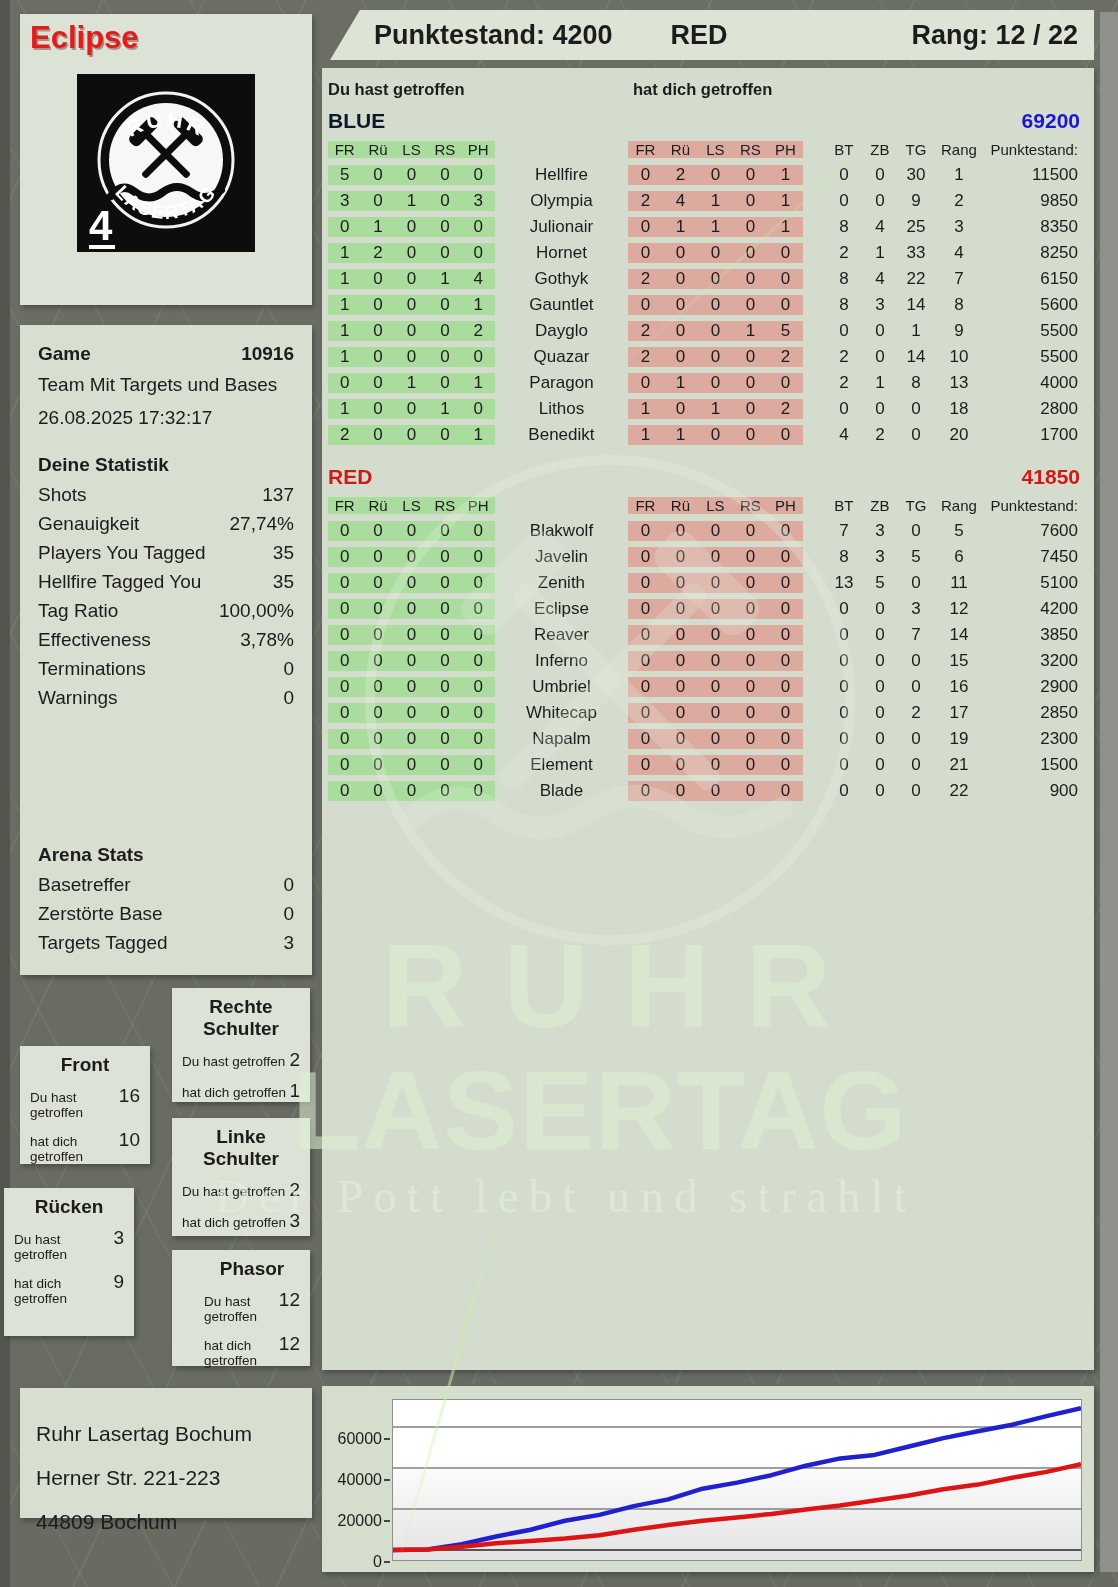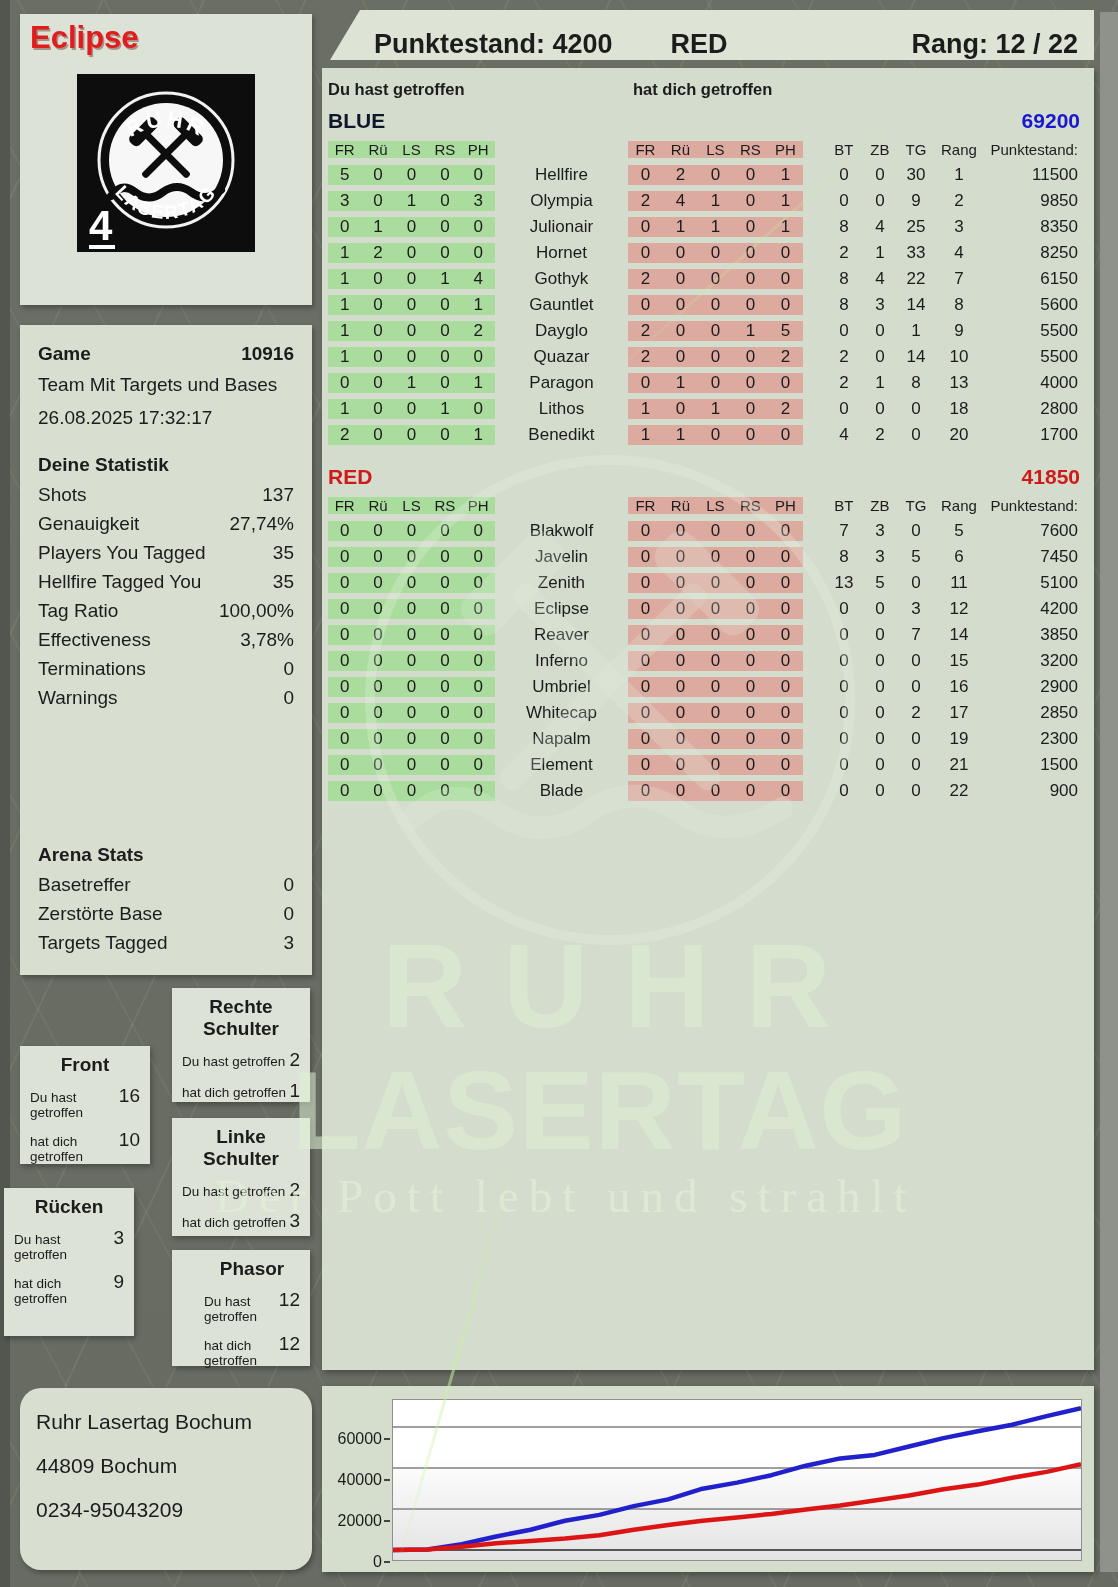--- a/index.html
+++ b/index.html
@@ -9,21 +9,21 @@
           repeating-linear-gradient(115deg, rgba(195,220,170,0.09) 0 2px, transparent 2px 92px),
           repeating-linear-gradient(62deg, rgba(195,220,170,0.07) 0 2px, transparent 2px 76px),
           linear-gradient(#6a6e65,#676b62);}
   .panel{position:absolute;background:#d8dfd1;box-shadow:2px 3px 5px rgba(0,0,0,0.28);}
   .strip-left{position:absolute;left:0;top:0;width:10px;height:1587px;background:#53564f;}
   .strip-right{position:absolute;left:1100px;top:12px;width:18px;height:1560px;background:#8f928b;}
 
   
   #hdr{left:330px;top:10px;width:764px;height:50px;background:#dde4d6;
        clip-path:polygon(30px 0,100% 0,100% 100%,0 100%);
-       display:flex;align-items:flex-end;font-size:27px;font-weight:700;}
+       display:flex;align-items:center;font-size:27px;font-weight:700;}
   #hdr .h1{margin-left:44px;} #hdr .h2{margin-left:58px;} #hdr .h3{margin-left:auto;margin-right:16px;}
   #eclipse-box{left:20px;top:14px;width:292px;height:291px;background:#dce2d5;}
   #player-title{position:absolute;left:10px;top:6px;font-size:31px;font-weight:700;color:#e11c1c;
                 text-shadow:1.5px 1.5px 0 rgba(70,0,0,.35);}
   #logo{position:absolute;left:57px;top:60px;width:178px;height:178px;}
 
   
   #stats-box{left:20px;top:325px;width:292px;height:650px;padding:14px 18px;box-sizing:border-box;font-size:19px;}
   .kv{display:flex;justify-content:space-between;line-height:29px;}
   .kv .v{text-align:right;}
@@ -36,21 +36,21 @@
         padding:8px 10px;box-sizing:border-box;}
   .zone .zt{text-align:center;font-weight:700;font-size:19px;margin-bottom:4px;}
   .zone .zr{display:flex;justify-content:space-between;align-items:baseline;margin-top:9px;}
   .zone .zl{font-size:13.5px;} .zone .zv{font-size:19px;}
   .z-rs{left:172px;top:988px;width:138px;height:114px;}
   .z-fr{left:20px;top:1046px;width:130px;height:118px;}
   .z-ls{left:172px;top:1118px;width:138px;height:118px;}
   .z-ru{left:4px;top:1188px;width:130px;height:148px;}
   .z-ph{left:172px;top:1250px;width:138px;height:116px;padding-left:32px;}
 
-  #address-box{left:20px;top:1388px;width:292px;height:182px;padding:12px 16px;box-sizing:border-box;border-radius:21px;}
+  #address-box{left:20px;top:1388px;width:292px;height:130px;padding:24px 16px;box-sizing:border-box;}
   #address-box .al{font-size:21px;line-height:44px;}
 
   
   #main{left:322px;top:68px;width:772px;height:1302px;padding:12px 14px 0 6px;box-sizing:border-box;background:#d4dccd;}
   #hit-labels{position:relative;height:26px;font-size:16.5px;font-weight:700;}
   #hit-labels .l2{position:absolute;left:305px;top:0;}
   .team-head{display:flex;justify-content:space-between;align-items:center;height:30px;font-size:21px;font-weight:700;}
   .trow{display:grid;grid-template-columns:repeat(5,33.4px) 133px repeat(5,35px) 23px 36px 36px 36px 50px 1fr;
         height:26px;align-items:center;font-size:17px;}
   .trow div{text-align:center;}
@@ -232,22 +232,22 @@
         <span class="zv">12</span>
       </div>
     <div class="zr">
         <span class="zl">hat dich getroffen</span>
         <span class="zv">12</span>
       </div>
   </div>
 
   <div id="address-box" class="panel">
     <div class="al">Ruhr Lasertag Bochum</div>
+    <div class="al">Herner Str. 221-223</div>
     <div class="al">44809 Bochum</div>
-    <div class="al">0234-95043209</div>
   </div>
 
   <div id="main" class="panel">
     <div id="hit-labels">
       <span class="l1">Du hast getroffen</span>
       <span class="l2">hat dich getroffen</span>
     </div>
     <div id="tables-container">
         <div class="team-head">
           <span style="color: #0f172a;">BLUE</span>

